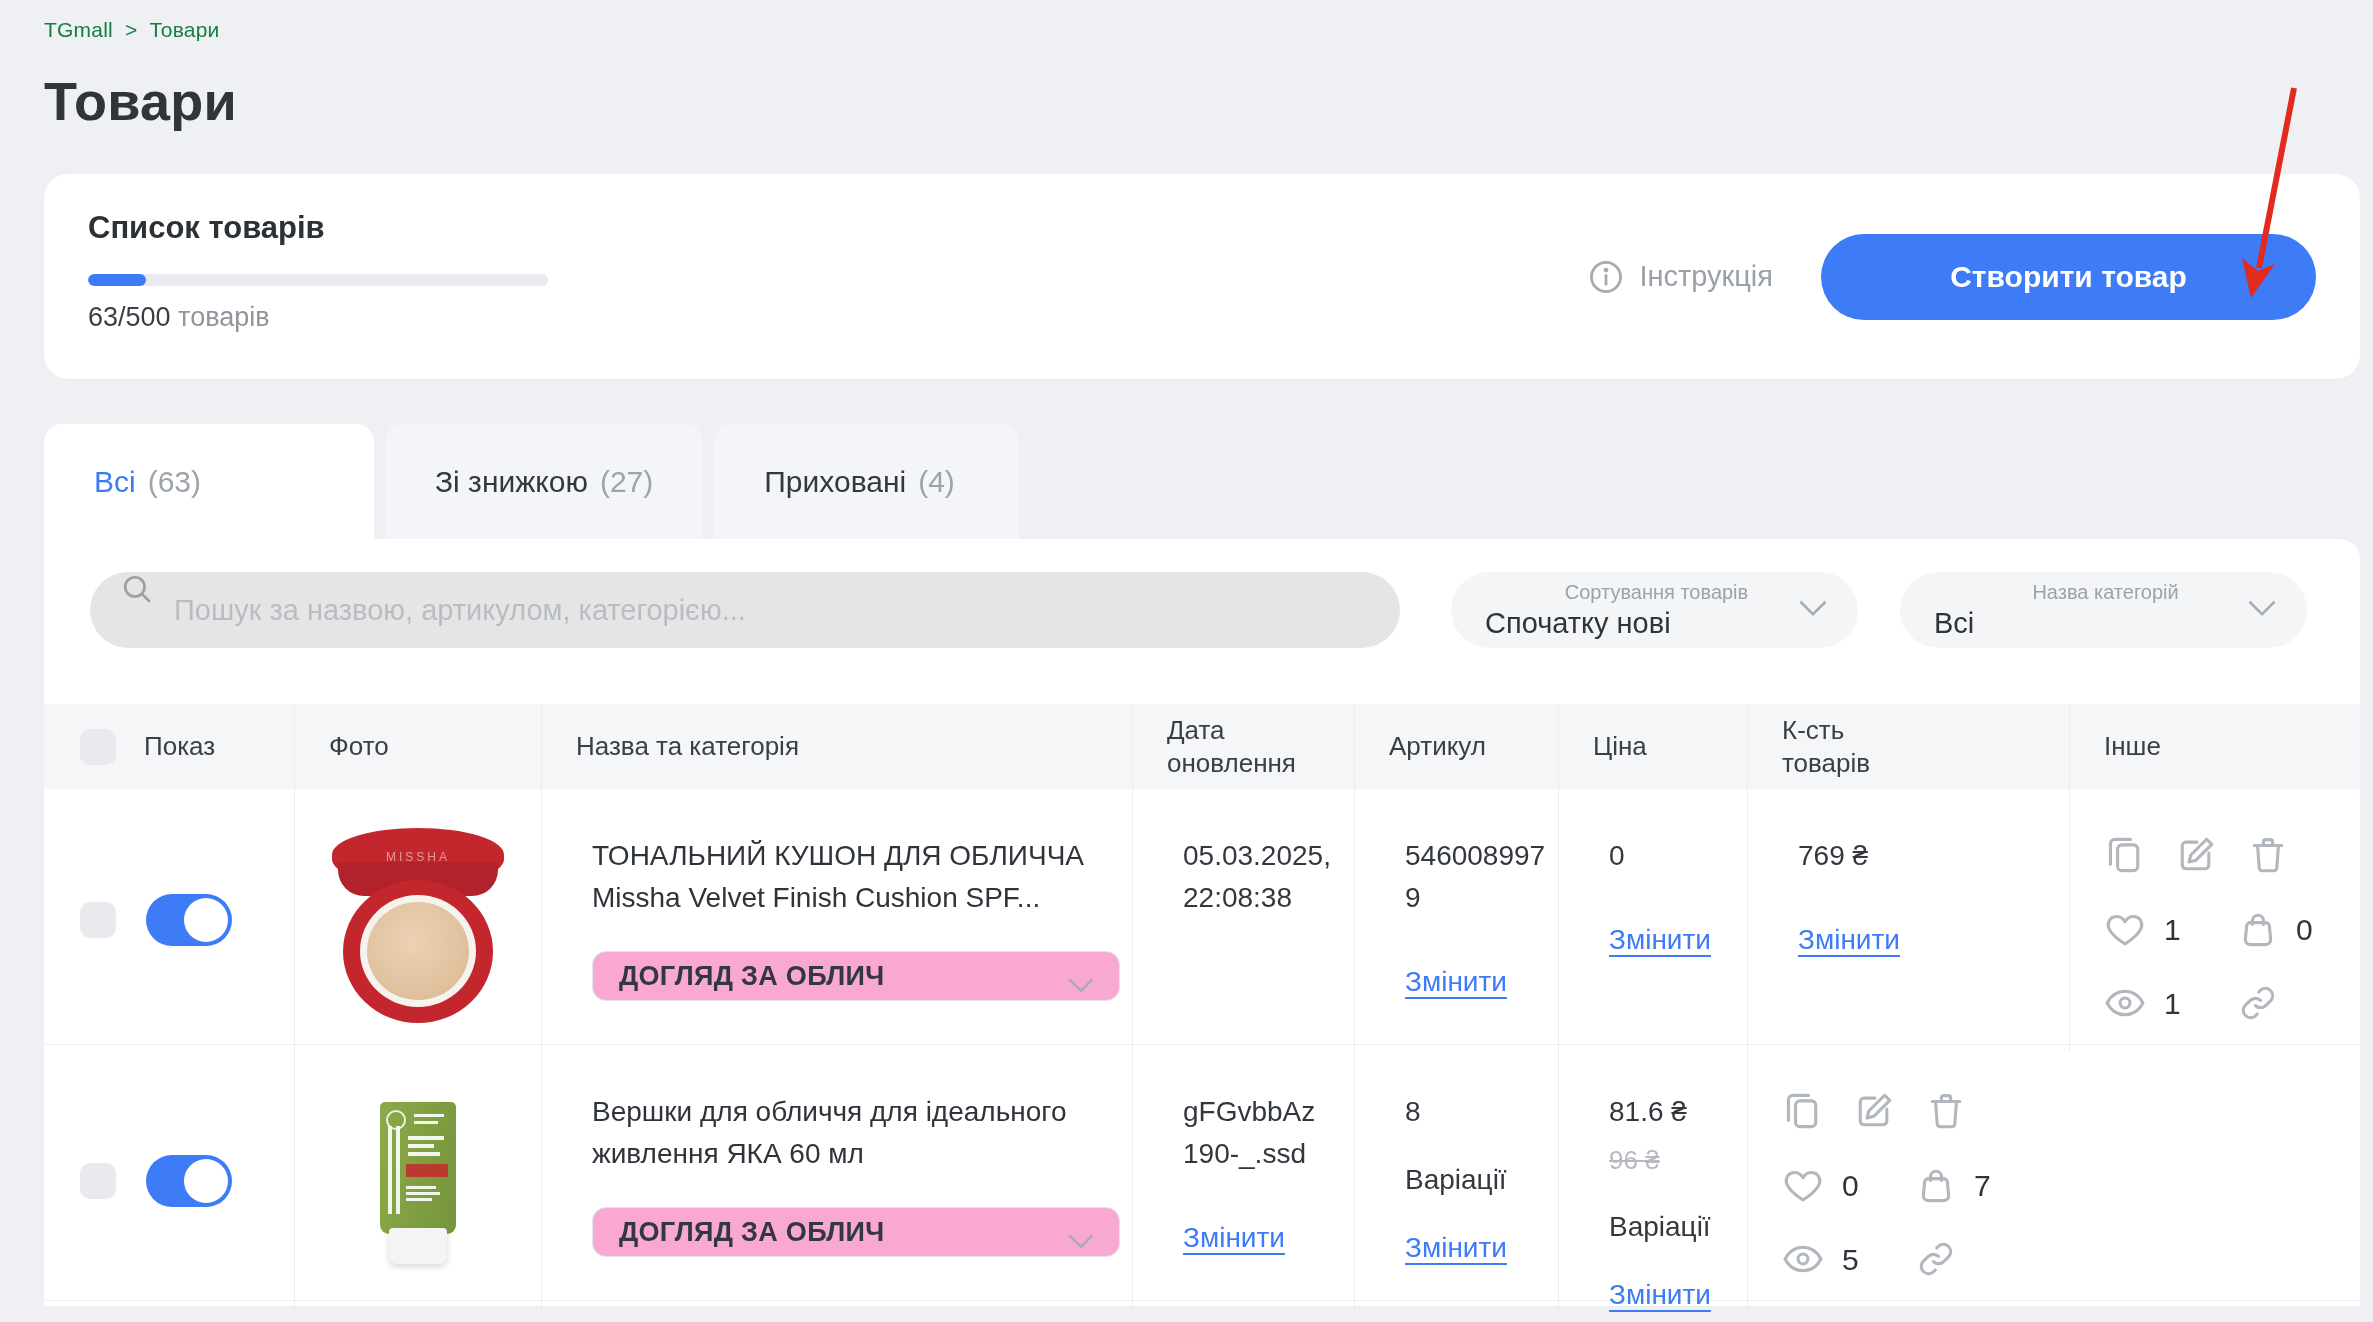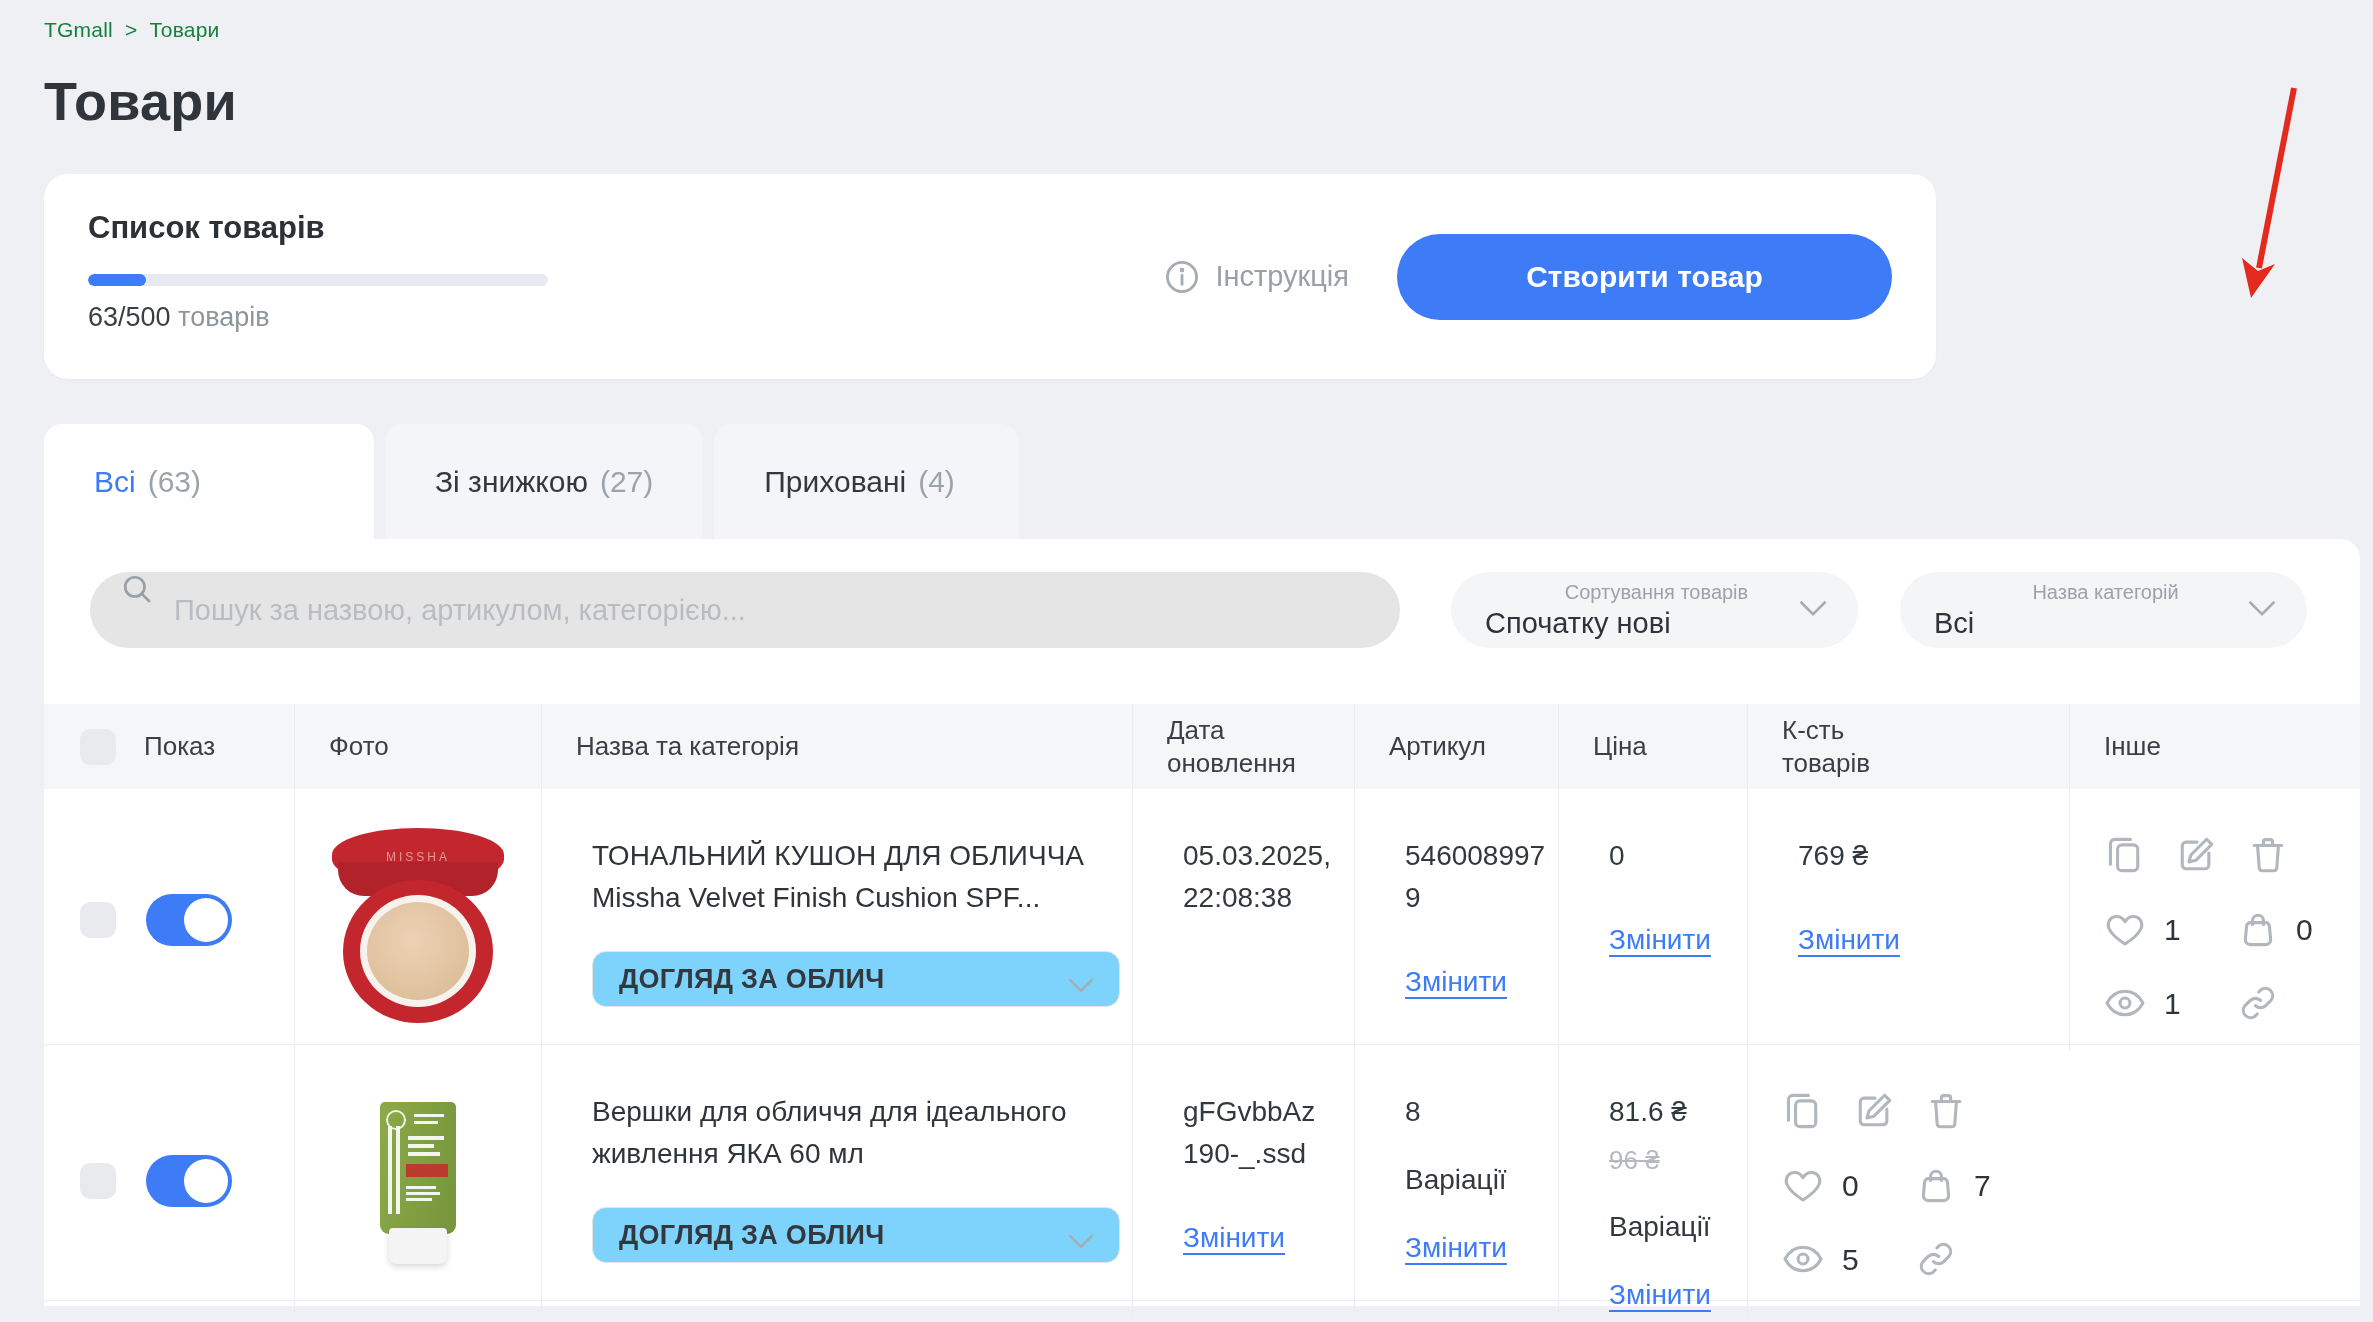--- a/index.html
+++ b/index.html
@@ -14,21 +14,21 @@
   .page { padding:18px 13px 0 44px; position:relative; }
 
   
   .breadcrumb { font-size:21px; color:#15803d; letter-spacing:.2px; }
   .breadcrumb span { margin-right:6px; }
   .page-title { margin-top:28px; font-size:54px; font-weight:700; color:#30353B; letter-spacing:.3px; }
 
   
   .summary-card {
     margin-top:42px; background:#fff; border-radius:24px;
-    height:205px; width:1892px; padding:36px 44px;
+    height:205px; width:2316px; padding:36px 44px;
     display:flex; justify-content:space-between; align-items:flex-start;
     box-shadow:0 1px 2px rgba(30,40,60,.03);
   }
   .summary-left {}
   .summary-title { font-size:31px; font-weight:700; color:#2C3136; }
   .progress-track { margin-top:28px; width:460px; height:12px; border-radius:6px; background:#E8EAEF; overflow:hidden; }
   .progress-fill { height:100%; border-radius:6px; background:#3D7BF7; width:12.6%; }
   .progress-label { margin-top:16px; font-size:27px; }
   .progress-label .val { color:#3A3F45; }
   .progress-label .unit { color:#8F959C; }
@@ -100,22 +100,22 @@
   .trow > div { padding-top:46px; padding-left:50px; font-size:28px; line-height:1.5; color:#33383E; }
 
   .cell-show { display:flex; align-items:center; gap:30px; padding-top:0 !important; padding-left:36px !important; }
   .toggle { width:86px; height:52px; border-radius:26px; background:#3D7BF7; position:relative; cursor:pointer; flex:none; }
   .toggle .knob { position:absolute; top:4px; right:4px; width:44px; height:44px; border-radius:50%; background:#fff; }
 
   .cell-photo { display:flex; align-items:center; justify-content:center; padding:0 !important; }
 
   .cell-name .pname { color:#2F343A; max-width:545px; }
   .cat-select {
-    margin-top:32px; width:528px; height:56px; border-radius:14px;
-    border:1.5px solid #E3E5E9; background:#7dd3fc; cursor:pointer;
+    margin-top:32px; width:528px; height:50px; border-radius:14px;
+    border:1.5px solid #E3E5E9; background:#f9a8d4; cursor:pointer;
     display:flex; align-items:center; padding:0 26px; position:relative;
   }
   .cat-select .cat-txt {
     font-size:27px; font-weight:600; color:#33383E; letter-spacing:.3px;
     white-space:nowrap; overflow:hidden; width:400px;
   }
   .cat-select .chev { position:absolute; right:24px; top:24px; }
 
   .cell-sku .sku { word-break:break-all; max-width:146px; }
   .link {

